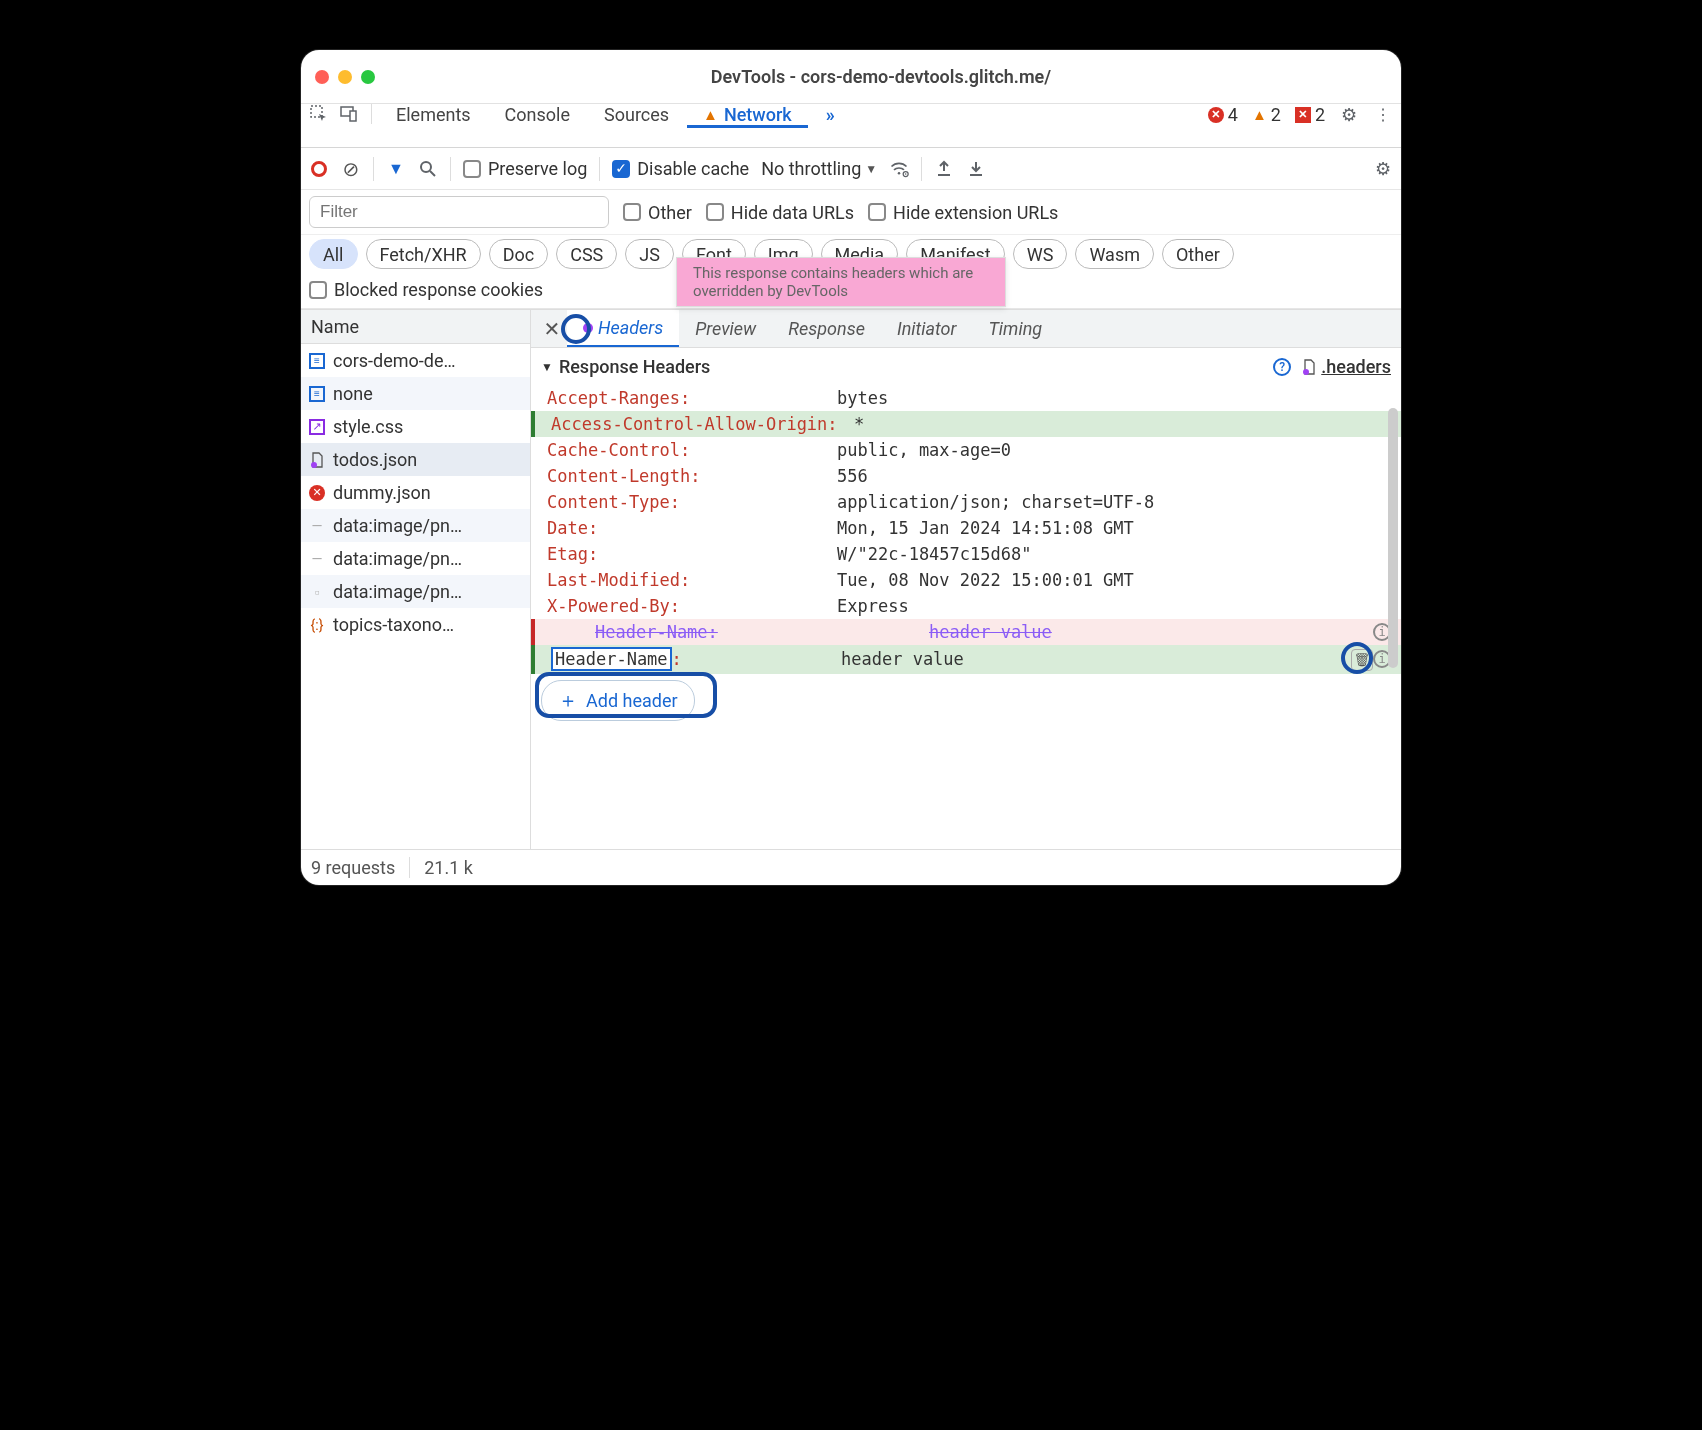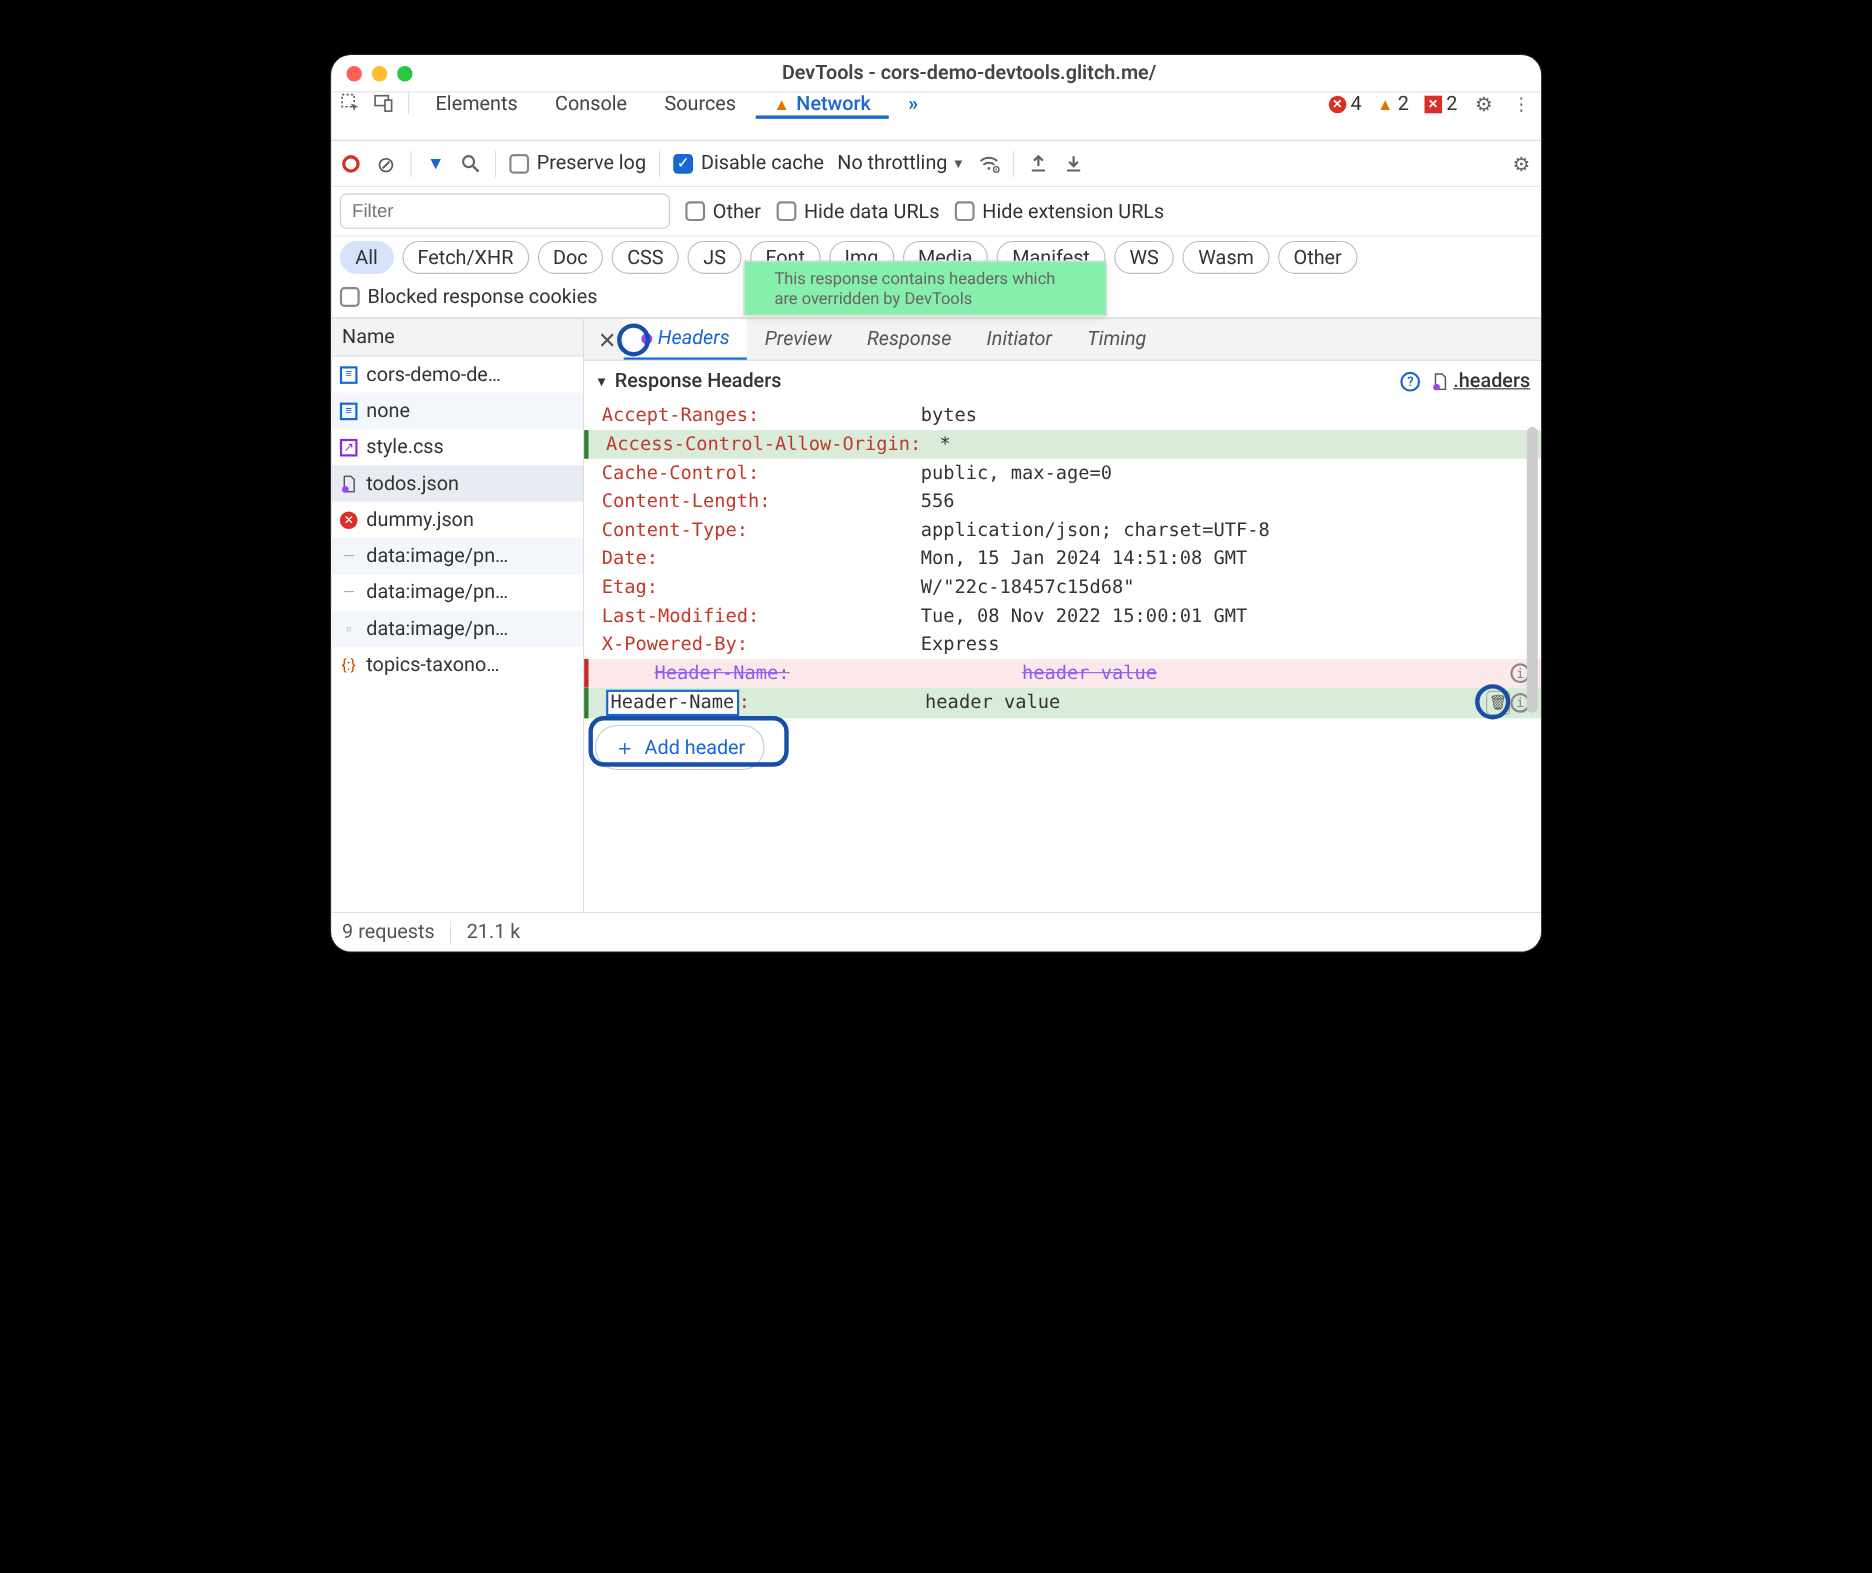--- a/index.html
+++ b/index.html
@@ -16,21 +16,21 @@
   .window {
     width: 1100px;
     background: #fff;
     border-radius: 18px;
     overflow: hidden;
     box-shadow: 0 0 0 1px #222, 0 30px 60px rgba(0,0,0,.5);
     position: relative;
   }
   
   .titlebar {
-    height: 34px;
+    height: 54px;
     display: flex;
     align-items: center;
     padding: 0 14px;
     border-bottom: 1px solid #e2e2e2;
   }
   .traffic { display: flex; gap: 9px; }
   .traffic span { width: 14px; height: 14px; border-radius: 50%; display:block; }
   .t-close { background:#ff5f57; } .t-min{background:#febc2e;} .t-max{background:#28c840;}
   .title-center { flex:1; text-align:center; font-weight:600; color:#444; white-space:nowrap; overflow:hidden; text-overflow:ellipsis; }
   
@@ -69,22 +69,22 @@
   
   .filterbar { padding:6px 8px; display:flex; align-items:center; gap:14px; flex-wrap:wrap; border-bottom:1px solid #eee;}
   .filter-input { width:300px; height:32px; border:1px solid #ccc; border-radius:6px; padding:0 10px; color:#888; font-size:17px;}
   .pillrow { display:flex; gap:8px; padding:4px 8px 6px; flex-wrap:wrap;}
   .pill { border:1px solid #bbb; border-radius:16px; height:30px; padding:0 13px; display:inline-flex; align-items:center; color:#333; background:#fff;}
   .pill.active { background:#d7e3fb; border-color:#d7e3fb; }
   .checkrow { display:flex; gap:14px; padding:4px 8px 8px; align-items:center; color:#333; position:relative; border-bottom:1px solid #e6e6e6;}
   .checkrow .chk { font-size:18px;}
 
   .tooltip {
-    position:absolute; left:375px; top:-18px; background:#86efac; border:1px solid #ddd;
-    padding:6px 27px; font-size:15px; color:#666; box-shadow:0 2px 6px rgba(0,0,0,.1);
+    position:absolute; left:375px; top:-18px; background:#f9a8d4; border:1px solid #ddd;
+    padding:6px 16px; font-size:15px; color:#666; box-shadow:0 2px 6px rgba(0,0,0,.1);
     z-index:20; max-width:330px;
   }
 
   
   .split { display:flex; height:540px; border-top:1px solid #ddd;}
   .col-left { width:230px; border-right:1px solid #ddd; display:flex; flex-direction:column;}
   .colhead { height:34px; display:flex; align-items:center; padding:0 10px; background:#f1f3f4; color:#333; font-weight:400; border-bottom:1px solid #ddd;}
   .reqlist { flex:1; overflow:hidden;}
   .reqrow { height:33px; display:flex; align-items:center; gap:8px; padding:0 8px; color:#333; white-space:nowrap; overflow:hidden; text-overflow:ellipsis;}
   .reqrow:nth-child(even){ background:#f3f6fb;}

